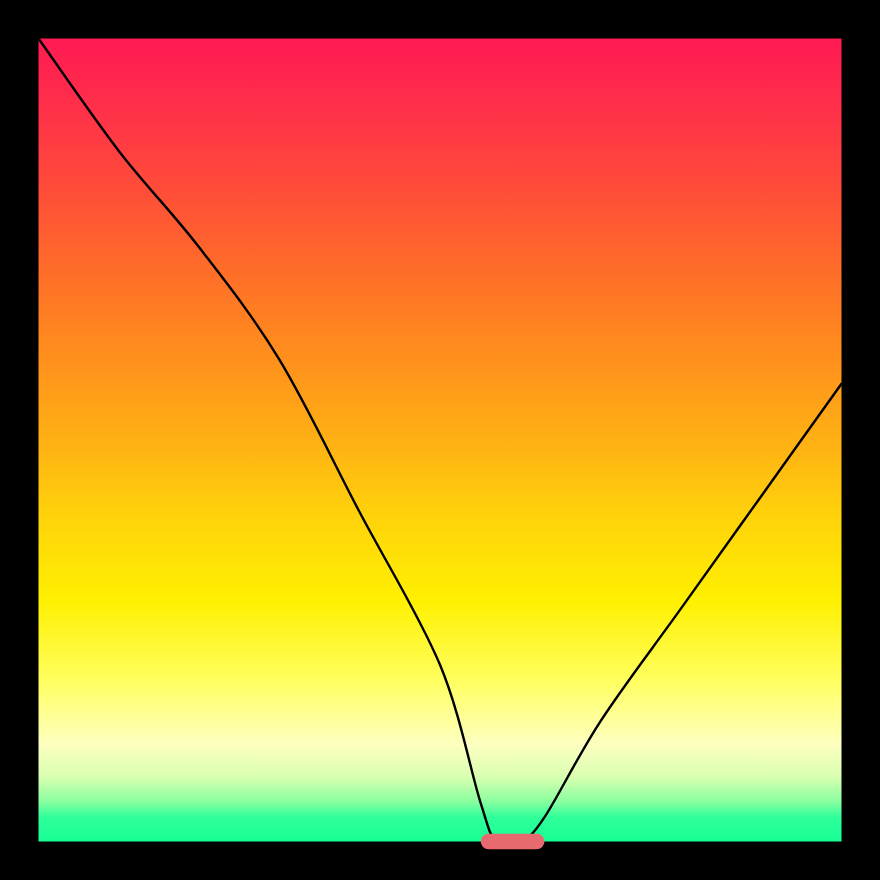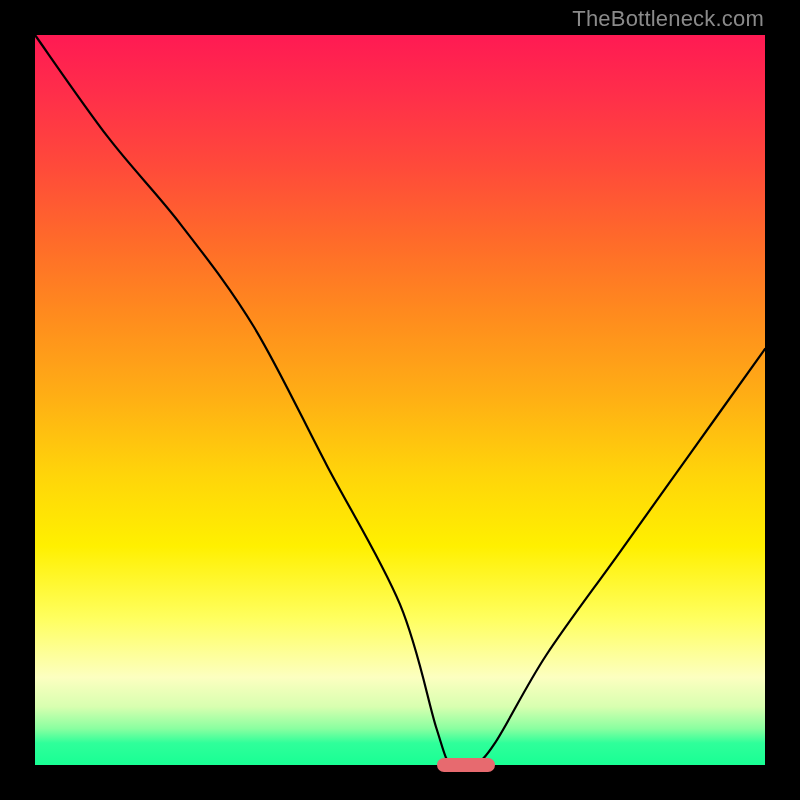--- a/index.html
+++ b/index.html
@@ -62,21 +62,20 @@
     height: 14px;
     border-radius: 7px;
     background: #e76a6f;
   }
 </style>
 </head>
 <body>
 
 <div class="frame">
 
-  <div class="watermark">TheBottleneck.com</div>
 
   <div class="plot-area">
     <svg class="curve" viewBox="0 0 730 730" preserveAspectRatio="none">
       <path id="curve-path" fill="none" stroke="#000" stroke-width="2.2" stroke-linecap="round" stroke-linejoin="round" d="M 0,0 C 12.166666666666666,17.033333333333342 48.66666666666667,70.56666666666672 73,102.20000000000005 C 97.33333333333333,133.83333333333337 121.66666666666667,158.16666666666663 146,189.79999999999995 C 170.33333333333334,221.43333333333328 194.66666666666666,251.85 219,292 C 243.33333333333334,332.15000000000003 267.6666666666667,384.4666666666667 292,430.70000000000005 C 316.3333333333333,476.9333333333334 346.75,525.6 365,569.4 C 383.25,613.1999999999999 392.9833333333334,666.7333333333333 401.50000000000006,693.5 C 410.0166666666667,720.2666666666667 410.01666666666665,723.9166666666666 416.09999999999997,730 C 422.1833333333333,736.0833333333334 430.7,733.65 438,730 C 445.3,726.35 447.73333333333335,726.35 459.9,708.1 C 472.0666666666666,689.85 490.3166666666666,652.1333333333333 510.99999999999994,620.5 C 531.6833333333333,588.8666666666667 559.6666666666666,552.3666666666666 584,518.3 C 608.3333333333334,484.2333333333333 632.6666666666666,450.1666666666667 657,416.1 C 681.3333333333334,382.03333333333336 717.8333333333334,330.9333333333334 730,313.90000000000003"></path>
     </svg>
     <div id="opt-marker" class="marker" style="left: 401.5px; width: 58.4px; top: 723px; background: rgb(231, 106, 111);"></div>
   </div>
 
 </div>
 

